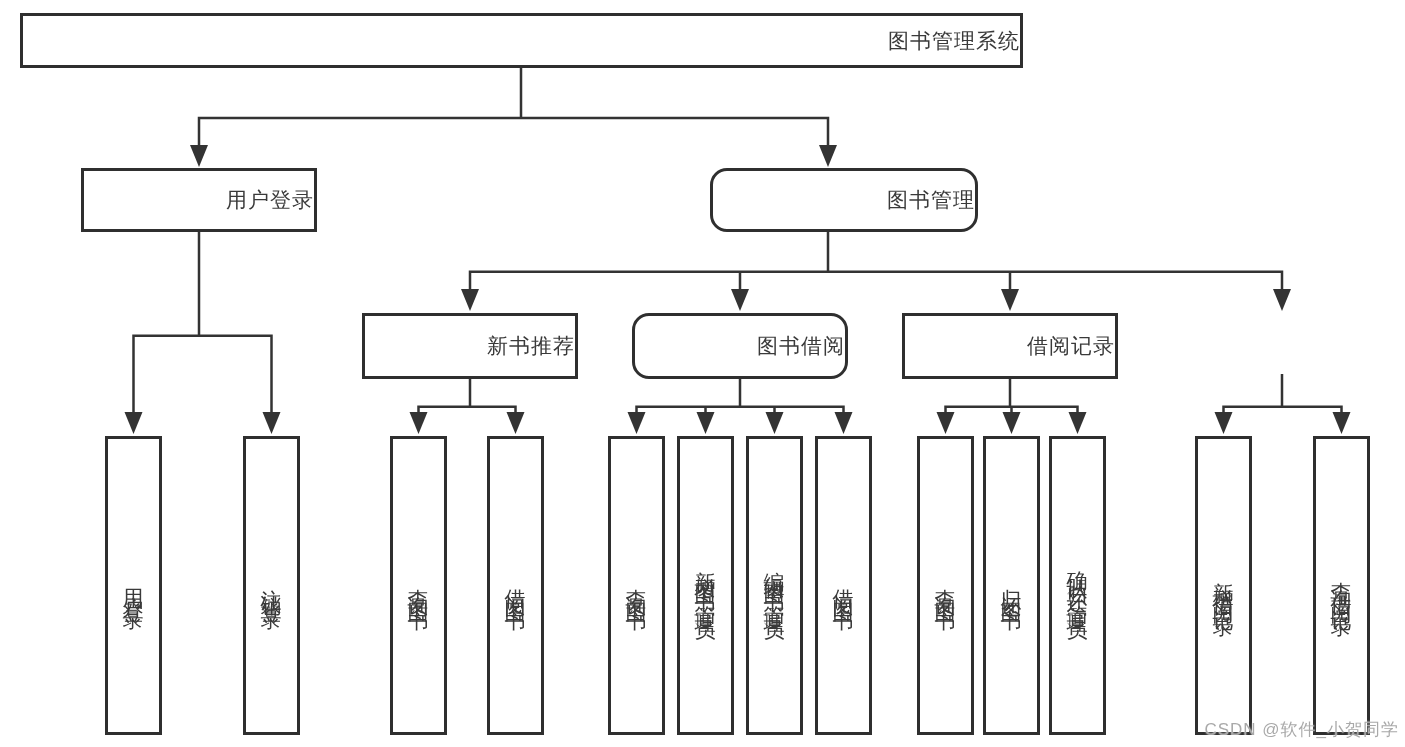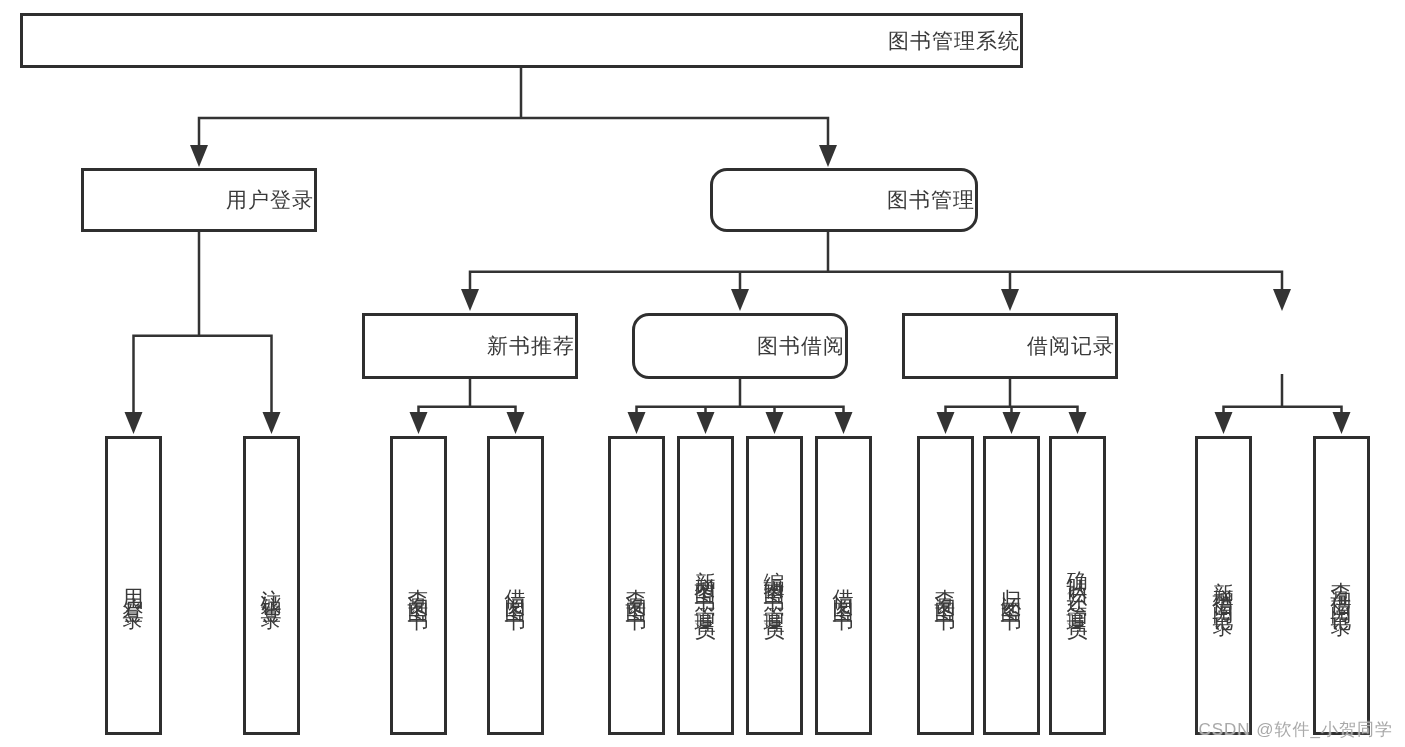--- a/index.html
+++ b/index.html
@@ -70,21 +70,21 @@
   .leaf-6  { left: 677px;  }
   .leaf-7  { left: 746px;  }
   .leaf-8  { left: 815px;  }
   .leaf-9  { left: 917px;  }
   .leaf-10 { left: 983px;  }
   .leaf-11 { left: 1049px; }
   .leaf-12 { left: 1195px; }
   .leaf-13 { left: 1313px; }
   .watermark {
     position: absolute;
-    right: 12px;
+    right: 6px;
     bottom: 6px;
     font-size: 17px;
     color: #a9a9a9;
     letter-spacing: 1px;
     text-shadow: 0 0 2px #ffffff;
     z-index: 5;
   }
 </style>
 </head>
 <body>

